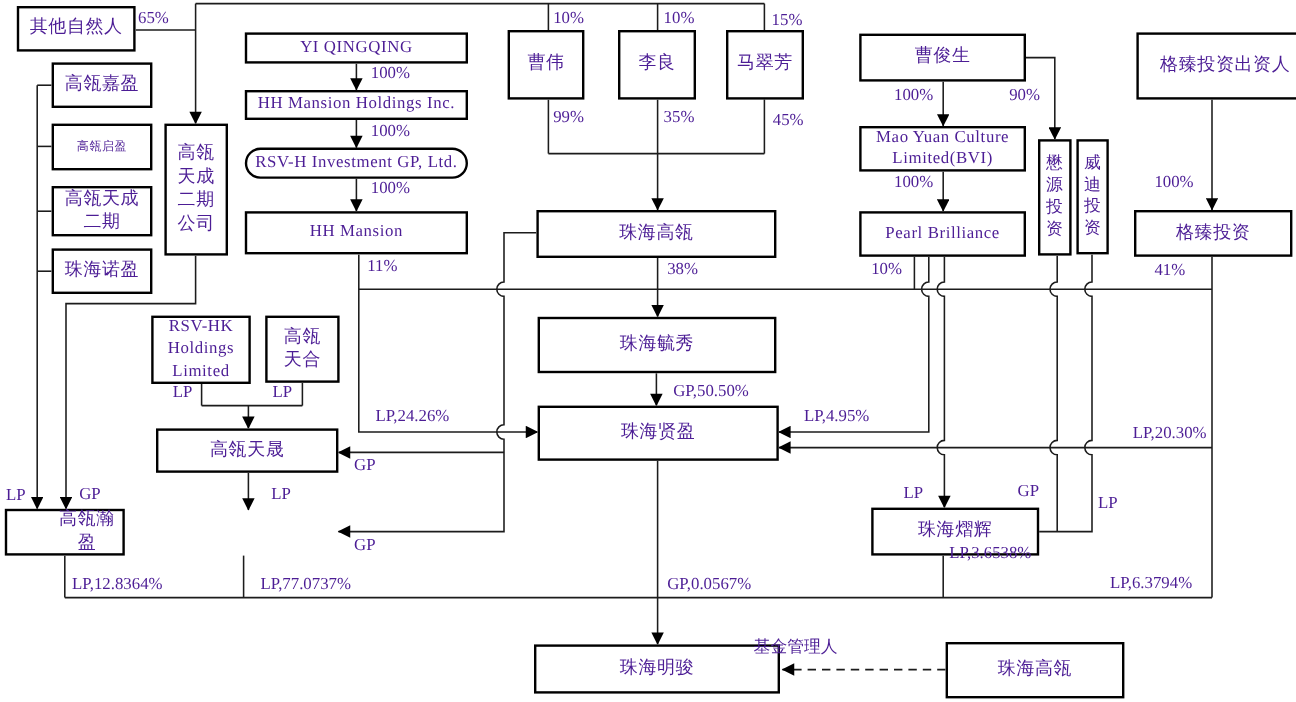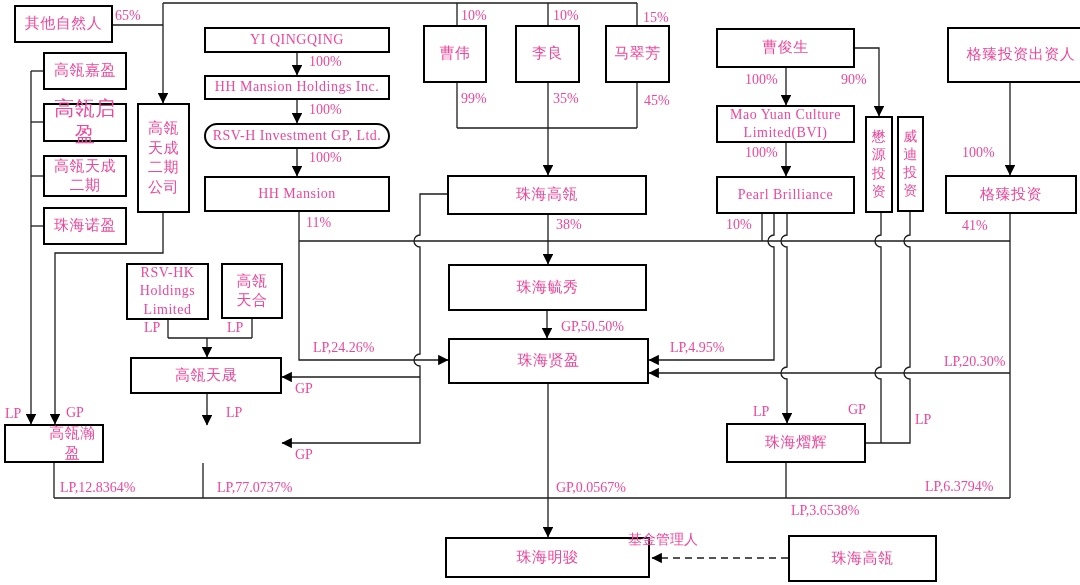--- a/index.html
+++ b/index.html
@@ -1,17 +1,17 @@
 <!DOCTYPE html>
 <html><head>
 <meta charset="utf-8">
 <style>
   html,body{margin:0;padding:0;background:#fff;}
   .canvas{position:relative;width:1080px;height:585px;background:#fff;overflow:hidden;
-          font-family:"Liberation Serif","DejaVu Serif",serif;color:#ec4899;}
+          font-family:"Liberation Serif","DejaVu Serif",serif;color:#4c1d95;}
   #wires{position:absolute;left:0;top:0;width:1080px;height:585px;pointer-events:none;}
   .node{position:absolute;box-sizing:border-box;border:2px solid #000;background:#fff;
         display:flex;align-items:center;justify-content:center;text-align:center;
         white-space:pre-line;line-height:1.3;letter-spacing:0.5px;}
   .lbl{position:absolute;font-size:14px;white-space:nowrap;line-height:1;}
 </style>
 </head>
 <body>
 
 <div class="canvas">
@@ -64,21 +64,21 @@
       <path d="M 163 213 L 163 253 L 55 253 L 55 424" fill="none" stroke="#1c1c1c" stroke-width="1.3" marker-end="url(#arr)"></path>
       <path d="M 54 463 L 54 498" fill="none" stroke="#1c1c1c" stroke-width="1.3"></path>
       <path d="M 203 463 L 203 498" fill="none" stroke="#1c1c1c" stroke-width="1.3"></path>
       <path d="M 54 498 L 1010 498" fill="none" stroke="#1c1c1c" stroke-width="1.3"></path>
       <path d="M 548 384 L 548 537" fill="none" stroke="#1c1c1c" stroke-width="1.3" marker-end="url(#arr)"></path>
       <path d="M 786 463 L 786 498" fill="none" stroke="#1c1c1c" stroke-width="1.3"></path>
       <path d="M 788 558 L 652 558" fill="none" stroke="#1c1c1c" stroke-width="1.3" stroke-dasharray="7 5" marker-end="url(#arr)"></path>
     </svg>
 <div class="node" style="left: 14px; top: 5px; width: 99px; height: 38px; font-size: 15px;">其他自然人</div>
     <div class="node" style="left: 43px; top: 52px; width: 84px; height: 38px; font-size: 15px;">高瓴嘉盈</div>
-    <div class="node" style="left: 43px; top: 103px; width: 84px; height: 39px; font-size: 20px; font-family: Liberation Mono, monospace;">高瓴启盈</div>
+    <div class="node" style="left: 43px; top: 103px; width: 84px; height: 39px; font-size: 10px;">高瓴启盈</div>
     <div class="node" style="left: 43px; top: 155px; width: 84px; height: 42px; font-size: 15px;">高瓴天成
 二期</div>
     <div class="node" style="left: 43px; top: 207px; width: 84px; height: 38px; font-size: 15px;">珠海诺盈</div>
     <div class="node" style="left: 137px; top: 103px; width: 53px; height: 110px; font-size: 15px;">高瓴
 天成
 二期
 公司</div>
     <div class="node" style="left: 204px; top: 27px; width: 186px; height: 26px; font-size: 14px;">YI QINGQING</div>
     <div class="node" style="left: 204px; top: 75px; width: 186px; height: 25px; font-size: 14px;">HH Mansion Holdings Inc.</div>
     <div class="node" style="left: 204px; top: 123px; width: 186px; height: 26px; font-size: 14px; border-radius: 13px;">RSV-H Investment GP, Ltd.</div>
@@ -141,16 +141,16 @@
     <div class="lbl" style="left: 226px; top: 406px;">LP</div>
     <div class="lbl" style="left: 295px; top: 448px;">GP</div>
     <div class="lbl" style="left: 5px; top: 407px;">LP</div>
     <div class="lbl" style="left: 66px; top: 406px;">GP</div>
     <div class="lbl" style="left: 753px; top: 405px;">LP</div>
     <div class="lbl" style="left: 848px; top: 403px;">GP</div>
     <div class="lbl" style="left: 915px; top: 413px;">LP</div>
     <div class="lbl" style="left: 60px; top: 481px;">LP,12.8364%</div>
     <div class="lbl" style="left: 217px; top: 481px;">LP,77.0737%</div>
     <div class="lbl" style="left: 556px; top: 481px;">GP,0.0567%</div>
-    <div class="lbl" style="left: 791px; top: 504px;">LP,3.6538%</div>
+    <div class="lbl" style="left: 791px; top: 455px;">LP,3.6538%</div>
     <div class="lbl" style="left: 925px; top: 480px;">LP,6.3794%</div>
     <div class="lbl" style="left: 628px; top: 533px;">基金管理人</div>
   </div>
 
 </body></html>

